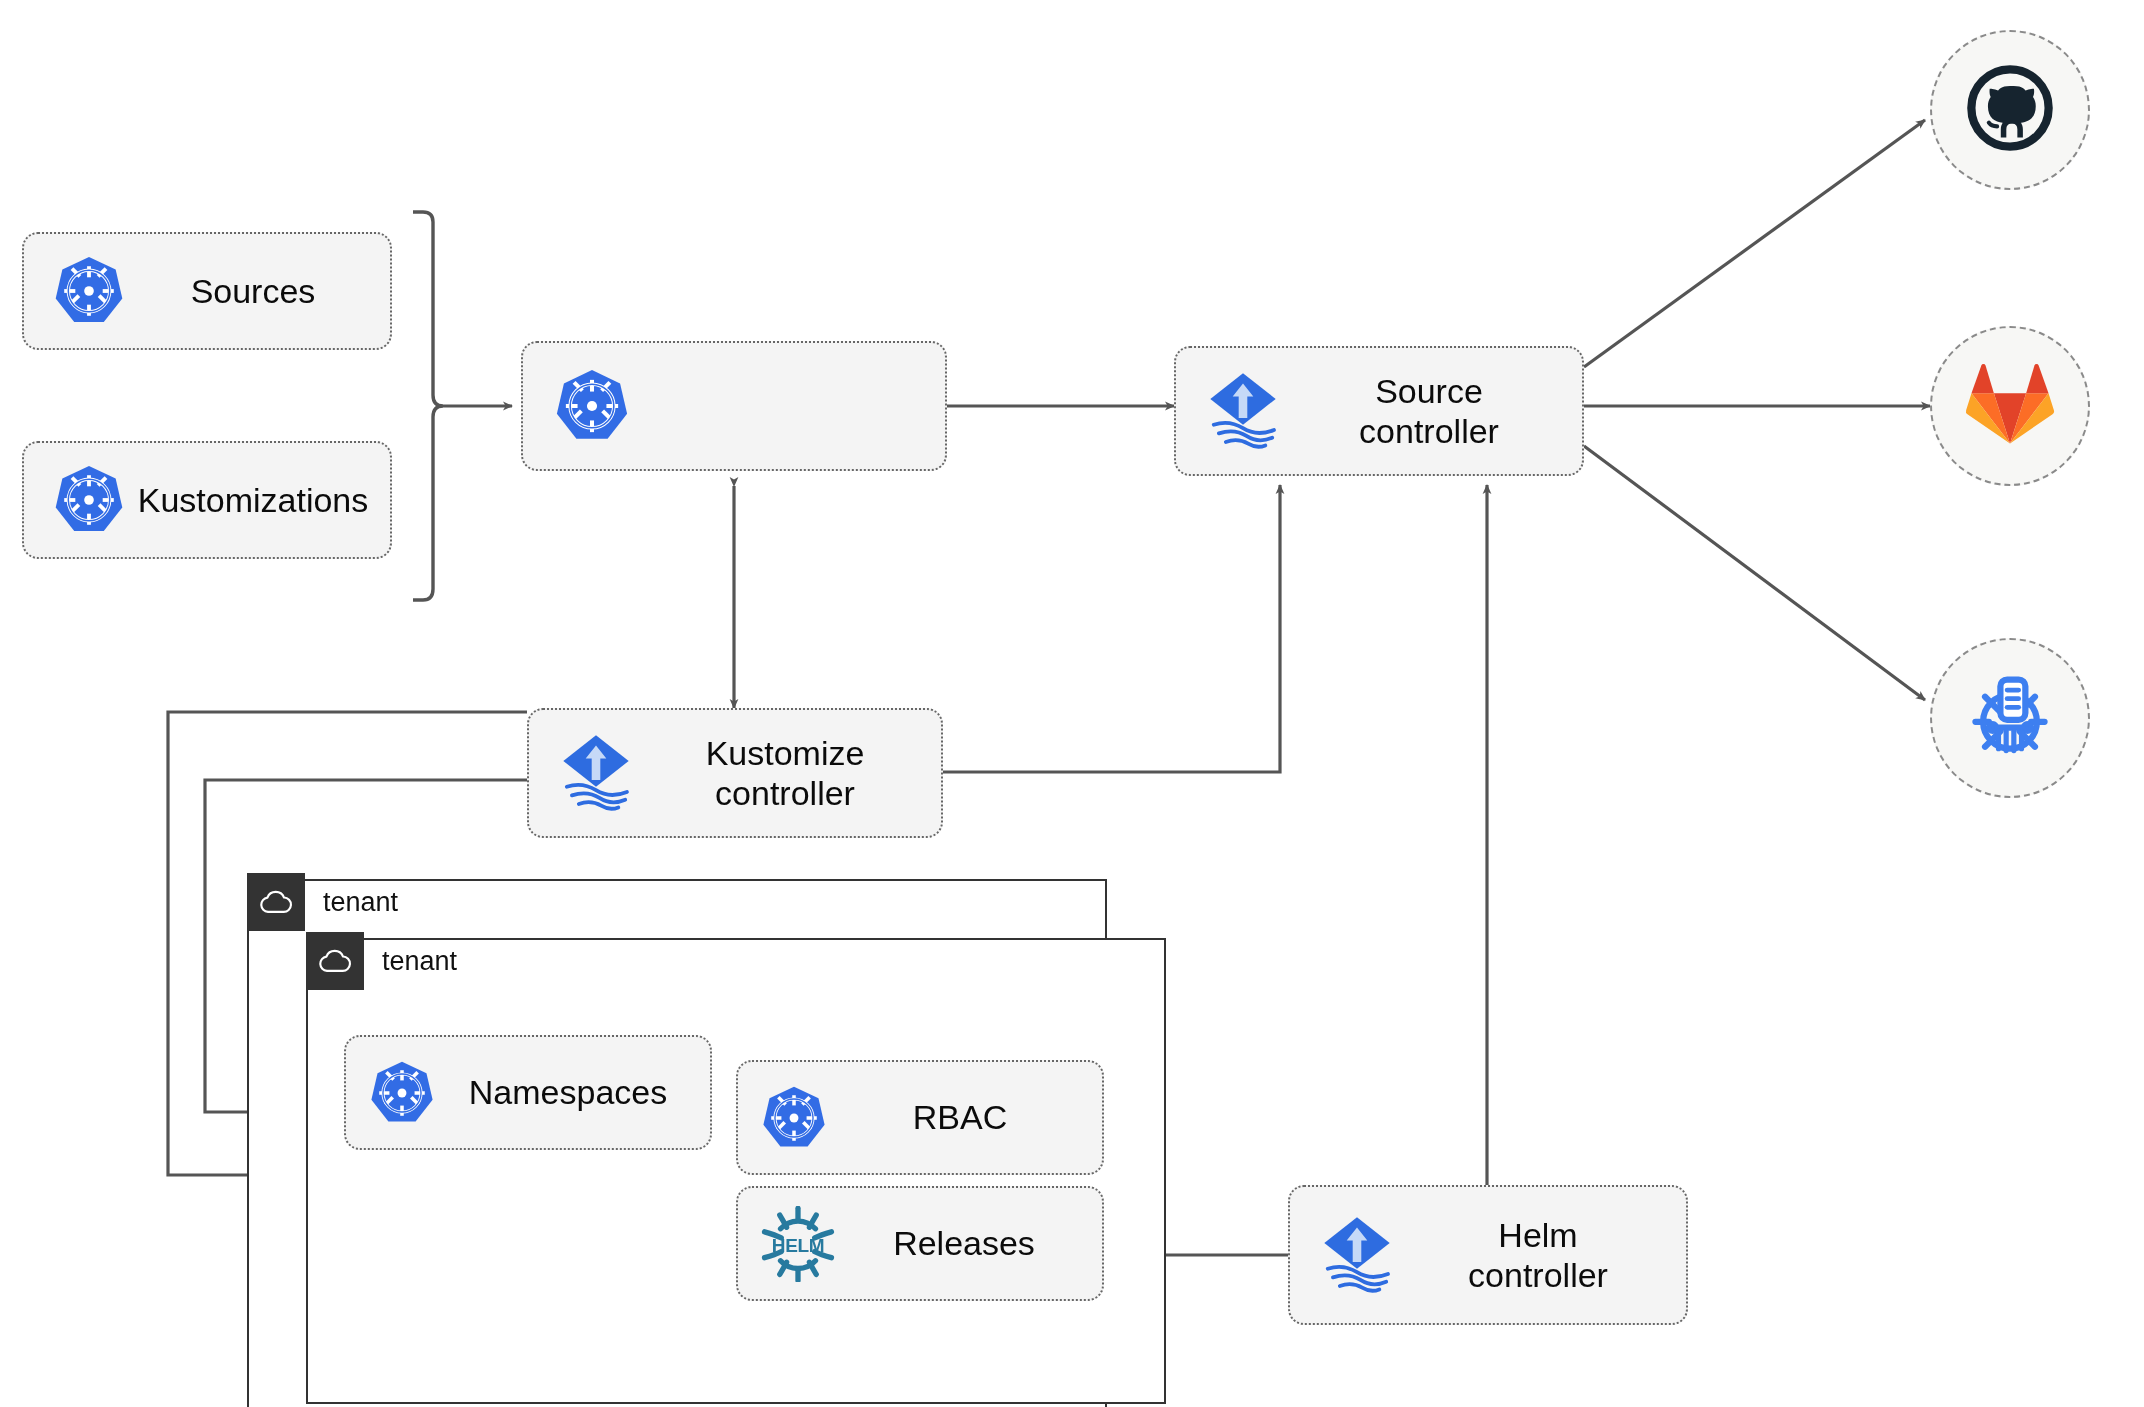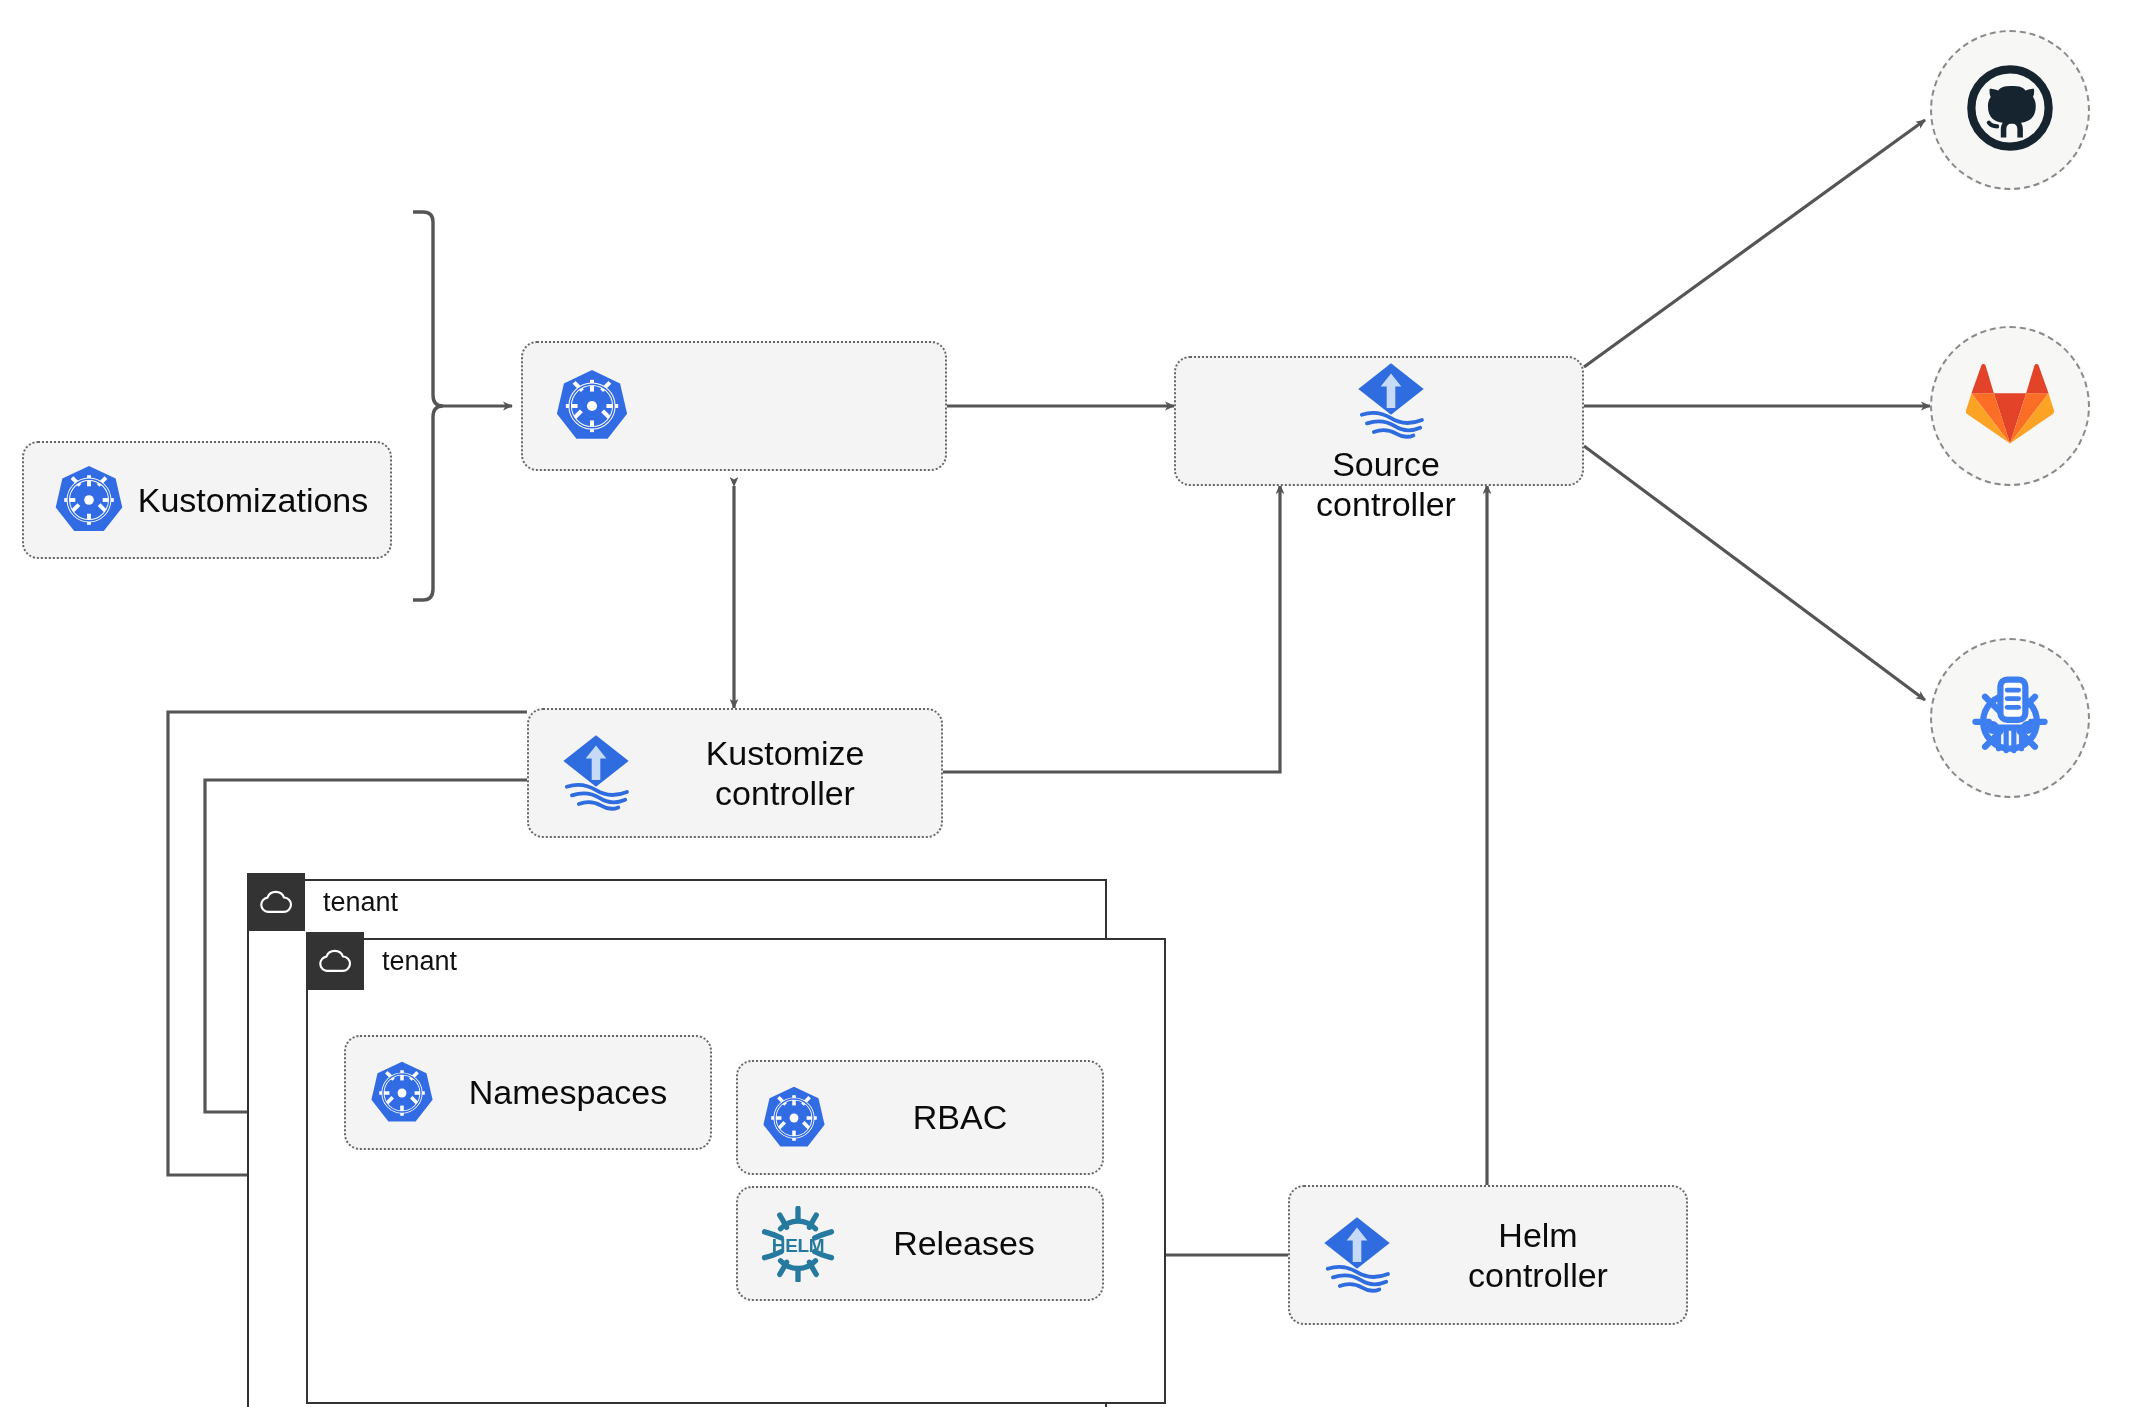--- a/index.html
+++ b/index.html
@@ -133,20 +133,41 @@
       <path d="M527,712 L 168,712 L 168,1175 L 297,1175" marker-end="url(#ah)"></path>
 
       <path d="M527,780 L 205,780 L 205,1112 L 297,1112" marker-end="url(#ah)"></path>
 
       <path d="M1584,367 L 1925,120" marker-end="url(#ah)"></path>
       <path d="M1584,406 L 1930,406" marker-end="url(#ah)"></path>
       <path d="M1584,446 L 1925,700" marker-end="url(#ah)"></path>
     </g>
   </svg>
 
+  <div class="node" style="left:22px; top:232px; width:370px; height:118px; padding-left:28px;">
+    <span class="ico">
+      <svg width="74" height="74" viewBox="0 0 100 100">
+        <path d="M50 4 L86 21 L95 60 L70 92 L30 92 L5 60 L14 21 Z" fill="#326ce5"></path>
+        <g fill="#ffffff">
+          <circle cx="50" cy="50" r="6.5"></circle>
+          <path d="M47.4 16.5h5.2v15h-5.2z"></path>
+          <path d="M47.4 68.5h5.2v15h-5.2z"></path>
+          <path d="M16.5 47.4h15v5.2h-15z"></path>
+          <path d="M68.5 47.4h15v5.2h-15z"></path>
+          <path d="M25.2 21.5l3.7-3.7 10.6 10.6-3.7 3.7z"></path>
+          <path d="M61.8 58.1l3.7-3.7 10.6 10.6-3.7 3.7z"></path>
+          <path d="M71.1 17.8l3.7 3.7-10.6 10.6-3.7-3.7z"></path>
+          <path d="M34.5 54.4l3.7 3.7-10.6 10.6-3.7-3.7z"></path>
+        </g>
+        <circle cx="50" cy="50" r="28" fill="none" stroke="#ffffff" stroke-width="4.5"></circle>
+        <circle cx="50" cy="50" r="28" fill="none" stroke="#326ce5" stroke-width="2"></circle>
+      </svg>
+    </span>
+    <span class="lbl">Sources</span>
+  </div>
 
   <div class="node" style="left:22px; top:441px; width:370px; height:118px; padding-left:28px;align-items:center;">
     <span class="ico">
       <svg width="74" height="74" viewBox="0 0 100 100">
         <path d="M50 4 L86 21 L95 60 L70 92 L30 92 L5 60 L14 21 Z" fill="#326ce5"></path>
         <g fill="#ffffff">
           <circle cx="50" cy="50" r="6.5"></circle>
           <path d="M47.4 16.5h5.2v15h-5.2z"></path>
             <path d="M47.4 68.5h5.2v15h-5.2z"></path>
           <path d="M16.5 47.4h15v5.2h-15z"></path>
@@ -177,21 +198,21 @@
           <path d="M61.8 58.1l3.7-3.7 10.6 10.6-3.7 3.7z"></path>
           <path d="M71.1 17.8l3.7 3.7-10.6 10.6-3.7-3.7z"></path>
           <path d="M34.5 54.4l3.7 3.7-10.6 10.6-3.7-3.7z"></path>
         </g>
         <circle cx="50" cy="50" r="28" fill="none" stroke="#ffffff" stroke-width="4.5"></circle>
         <circle cx="50" cy="50" r="28" fill="none" stroke="#326ce5" stroke-width="2"></circle>
       </svg>
     </span>
   </div>
 
-  <div class="node" style="left:1174px; top:356px; width:410px; height:130px; padding-left:24px;flex-direction:column;">
+  <div class="node" style="left:1174px; top:346px; width:410px; height:130px; padding-left:24px;">
     <span class="ico">
       <svg width="86" height="86" viewBox="0 0 100 100">
         <path d="M50 6 L88 36 L50 66 L12 36 Z" fill="#2e6ce0"></path>
         <path d="M50 18 L62 33 L55 33 L55 58 L45 58 L45 33 L38 33 Z" fill="#c6d9f7"></path>
         <g stroke="#2e6ce0" stroke-width="4.4" fill="none" stroke-linecap="round">
           <path d="M16 66 Q 34 60 50 70 Q 66 80 86 72"></path>
           <path d="M22 76 Q 40 70 54 79 Q 68 88 84 81"></path>
           <path d="M30 86 Q 44 81 56 88 Q 66 94 76 90"></path>
         </g>
       </svg>

